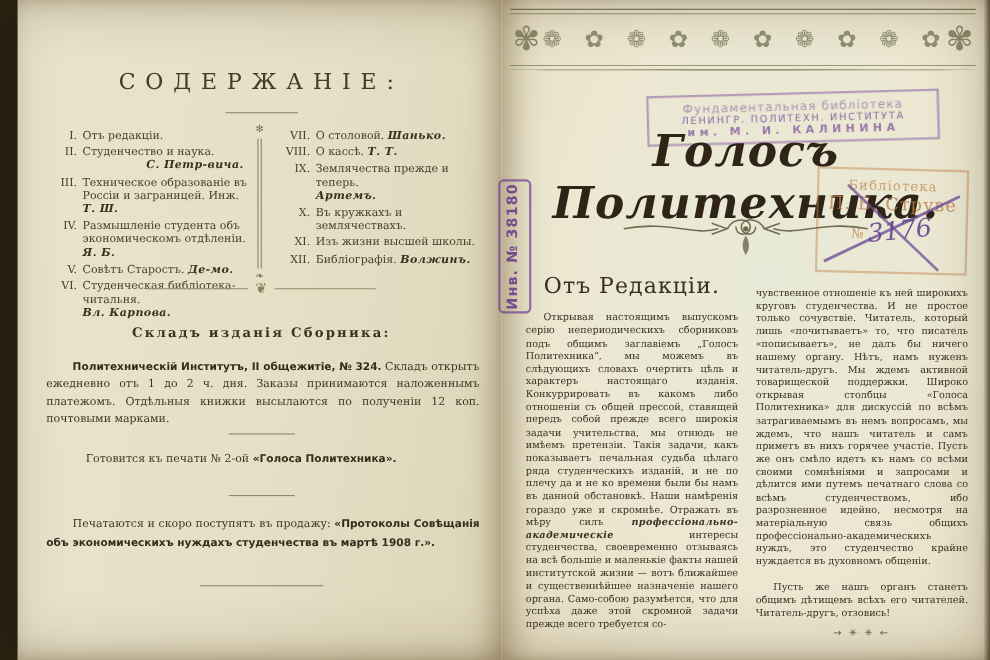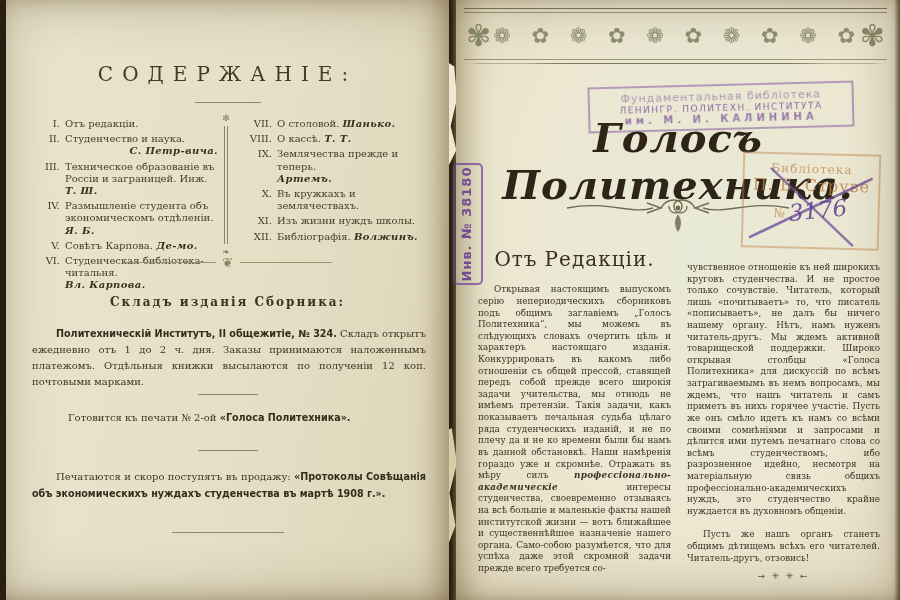--- a/index.html
+++ b/index.html
@@ -1,20 +1,20 @@
 <!DOCTYPE html>
 <html lang="ru"><head>
 <meta charset="utf-8">
 <style>
   html,body{margin:0;padding:0;}
   .wrap{position:relative;width:900px;height:600px;background:#241c10;overflow:hidden;
         font-family:"DejaVu Serif",serif;color:#3e3425;}
 
   
-  .left-page{position:absolute;left:6px;top:0;width:443px;height:600px;
+  .left-page{position:absolute;left:16px;top:0;width:443px;height:600px;
     background:linear-gradient(100deg,#eae4cd 0%,#e6dfc6 55%,#ddd5b8 100%);
     box-shadow:inset -22px 0 28px -14px rgba(110,88,48,.55), inset 0 -10px 20px -12px rgba(110,88,48,.35), inset 0 10px 20px -14px rgba(120,100,60,.25);}
   .right-page{position:absolute;left:456px;top:0;width:444px;height:600px;
     background:radial-gradient(ellipse at 55% 42%,#e8ead7 0%,#ece7d1 55%,#e5dcc1 100%);
     box-shadow:inset 24px 0 30px -16px rgba(110,88,48,.5), inset -6px 0 14px -8px rgba(70,52,25,.45), inset 0 -8px 18px -12px rgba(110,88,48,.3);}
   .gutter{position:absolute;left:441px;top:0;width:17px;height:600px;
     background:linear-gradient(90deg,#6b5a3d 0%,#241b0c 40%,#2d2413 62%,#73623f 100%);}
   .torn{position:absolute;background:#d8cda9;}
   .torn.t1{left:443px;top:60px;width:14px;height:110px;background:#efe9d4;
     clip-path:polygon(10% 0,80% 6%,100% 35%,55% 60%,95% 82%,25% 100%,0 80%,15% 40%);}
@@ -31,21 +31,21 @@
   .rule{position:absolute;left:50%;transform:translateX(-50%);height:1px;background:#8f876a;}
   .rule-toc{top:102px;width:66px;}
   .toc{position:absolute;top:118px;left:30px;display:flex;font-size:10px;line-height:1.22;color:#473c28;}
   .toc-col{width:182px;}
   .toc-col.c2{width:198px;}
   .toc-item{display:flex;margin-bottom:3px;}
   .toc-num{flex:none;width:24px;text-align:right;padding-right:5px;}
   .c2 .toc-num{width:32px;}
   .toc-body{flex:1;}
   .auth{font-weight:bold;font-style:italic;letter-spacing:.4px;color:#3a3020;}
-  .auth-center{display:block;margin-left:58px;text-align:right;}
+  .auth-center{display:block;margin-left:58px;}
   .auth-block{display:block;}
   .toc-div{position:relative;width:2px;border-left:1px solid #8d8568;border-right:1px solid #8d8568;
     height:118px;margin:8px 12px 0 6px;}
   .toc-div .dg{position:absolute;left:50%;transform:translateX(-50%);
     font-family:"DejaVu Sans",sans-serif;font-size:9px;color:#7c7659;}
   .toc-div .dg.top{top:-13px;} .toc-div .dg.bot{bottom:-14px;}
   .flourish{position:absolute;top:256px;left:50%;transform:translateX(-50%);
     display:flex;align-items:center;color:#85805f;}
   .fl-line{width:92px;height:1px;background:#9a9372;}
   .fl-glyph{font-family:"DejaVu Sans",sans-serif;font-size:13px;margin:0 7px;line-height:1;}
@@ -134,21 +134,21 @@
           <span class="toc-body"><span>Техническое образованіе въ Россіи и заграницей. Инж.</span>
             <span class="auth">Т. Ш.</span></span>
         </div>
         <div class="toc-item">
           <span class="toc-num">IV.</span>
           <span class="toc-body"><span>Размышленіе студента объ экономическомъ отдѣленіи.</span>
             <span class="auth">Я. Б.</span></span>
         </div>
         <div class="toc-item">
           <span class="toc-num">V.</span>
-          <span class="toc-body"><span>Совѣтъ Карпова.</span>
+          <span class="toc-body"><span>Совѣтъ Старостъ.</span>
             <span class="auth">Де-мо.</span></span>
         </div>
         <div class="toc-item">
           <span class="toc-num">VI.</span>
           <span class="toc-body"><span>Студенческая библіотека-читальня.</span>
             <span class="auth auth-block">Вл. Карпова.</span></span>
         </div>
       </div>
 
       <div class="toc-div">
@@ -171,21 +171,21 @@
           <span class="toc-num">IX.</span>
           <span class="toc-body"><span>Землячества прежде и теперь.</span>
             <span class="auth auth-block">Артемъ.</span></span>
         </div>
         <div class="toc-item">
           <span class="toc-num">X.</span>
           <span class="toc-body"><span>Въ кружкахъ и землячествахъ.</span></span>
         </div>
         <div class="toc-item">
           <span class="toc-num">XI.</span>
-          <span class="toc-body"><span>Изъ жизни нуждъ школы.</span></span>
+          <span class="toc-body"><span>Изъ жизни высшей школы.</span></span>
         </div>
         <div class="toc-item">
           <span class="toc-num">XII.</span>
           <span class="toc-body"><span>Библіографія.</span>
             <span class="auth">Волжинъ.</span></span>
         </div>
       </div>
     </div>
 
     <div class="flourish">

